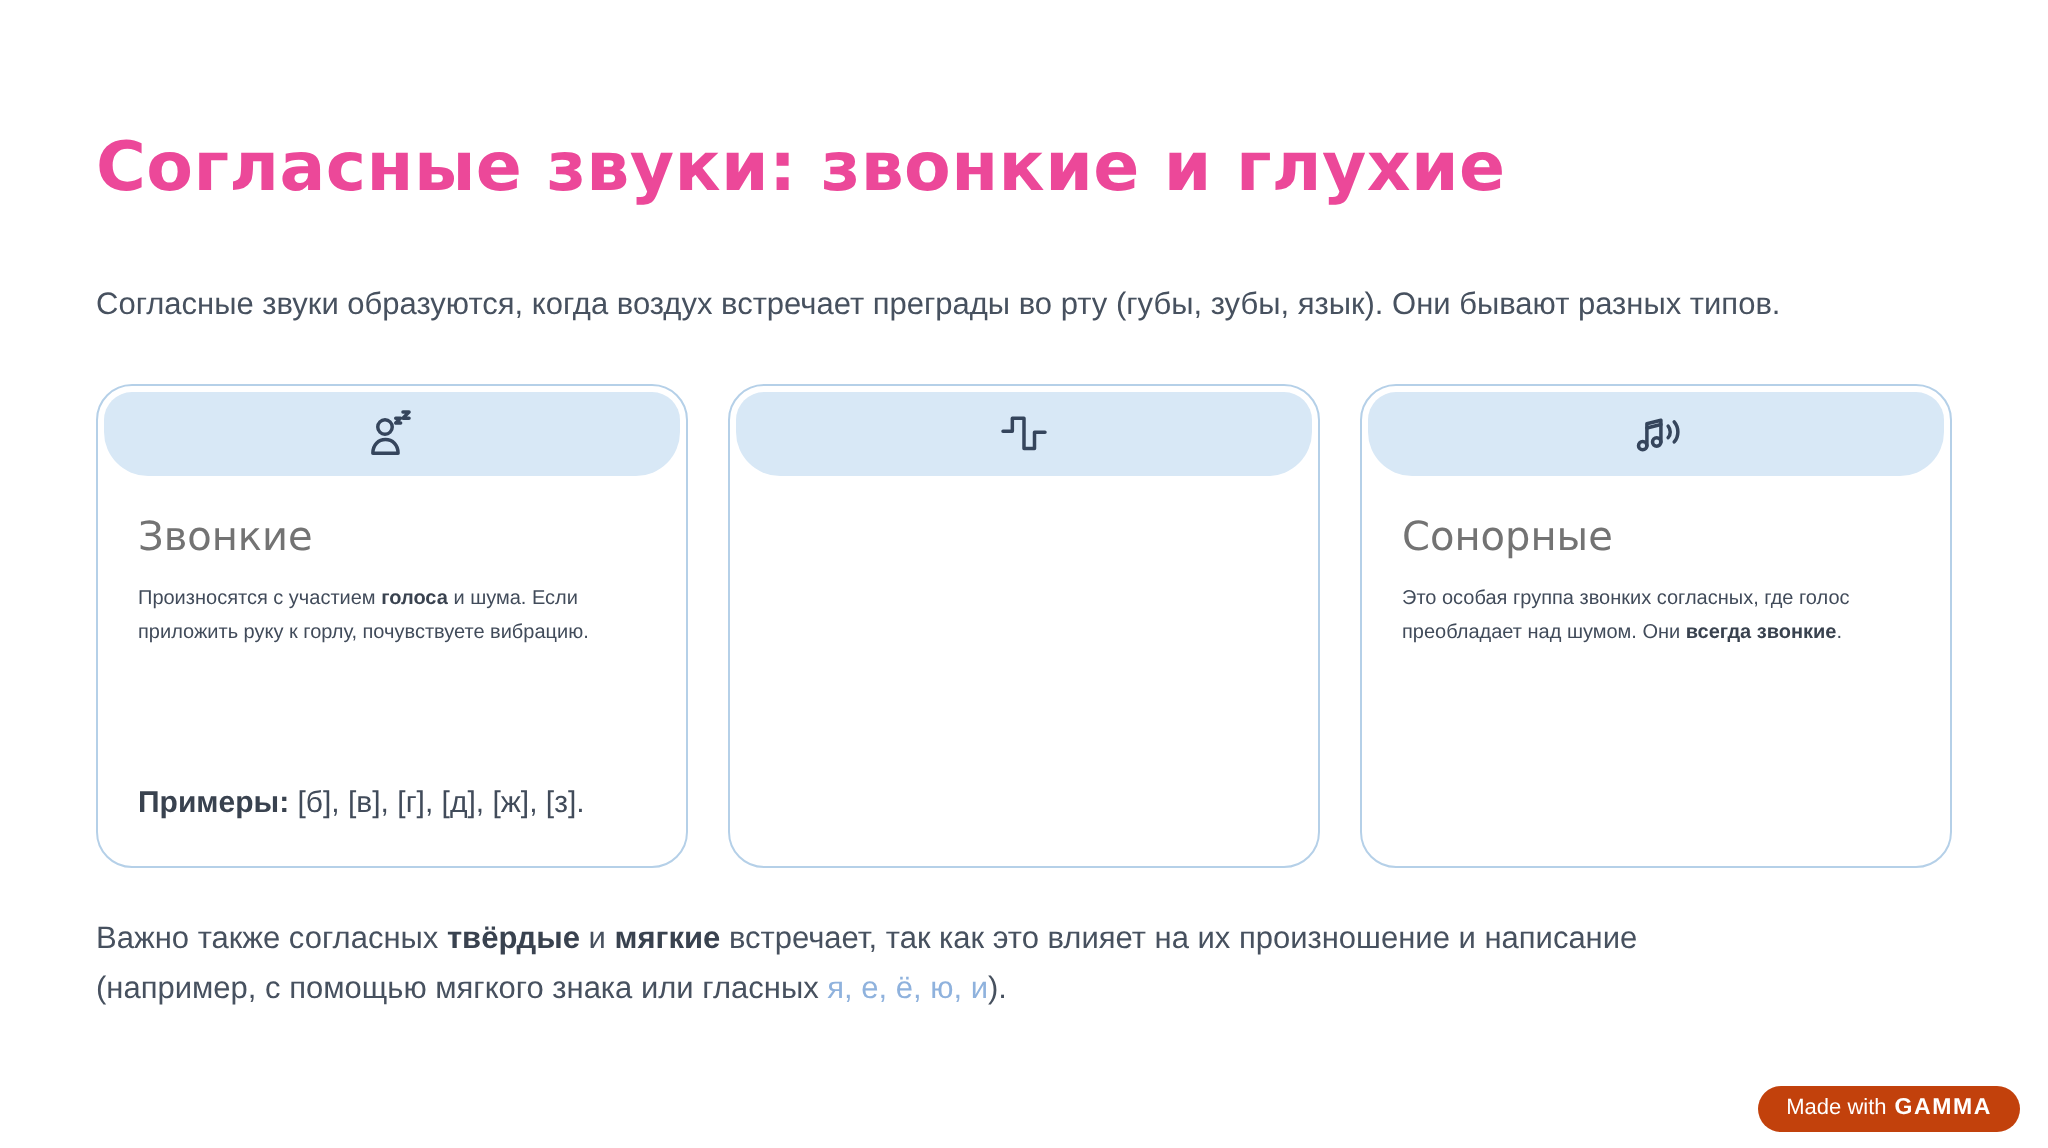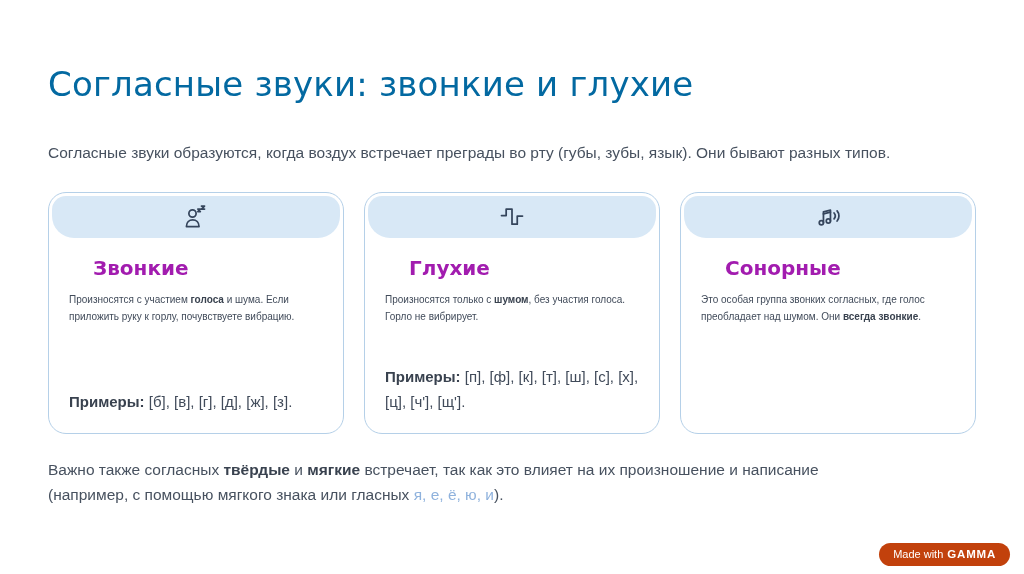--- a/index.html
+++ b/index.html
@@ -11,25 +11,25 @@
     margin: 0 auto;
     background: #ffffff;
     overflow: hidden;
     font-family: "Liberation Sans", sans-serif;
     color: #414b5a;
   }
   .content { padding: 0 48px; }
   .page-title {
     padding-top: 64px;
     font-family: "DejaVu Sans", sans-serif;
-    font-weight: 400;
+    font-weight: 700;
     font-size: 34px;
     line-height: 1.2;
     letter-spacing: 0.2px;
-    color: #0369a1;
+    color: #ec4899;
   }
   .intro {
     margin-top: 36px;
     font-size: 15.5px;
     line-height: 1.6;
     color: #47515f;
   }
   .cards-row {
     display: flex;
     gap: 20px;
@@ -57,25 +57,24 @@
   }
   .card-header svg { display: block; }
   .card-body {
     flex: 1;
     display: flex;
     flex-direction: column;
     padding: 14px 20px 18px 20px;
   }
   .card-title {
     font-family: "DejaVu Sans", sans-serif;
-    font-weight: 700;
+    font-weight: 400;
     font-size: 20px;
     line-height: 1.3;
-    color: #a21caf;
-    margin-left: 24px;
+    color: #737373;
   }
   .card-text {
     margin-top: 10px;
     font-size: 10px;
     line-height: 1.7;
     color: #414b5a;
   }
   .card-examples {
     margin-top: auto;
     font-size: 15px;
@@ -139,25 +138,20 @@
           <p class="card-examples"><b>Примеры:</b><span> [б], [в], [г], [д], [ж], [з].</span></p>
         </div>
       </div>
 
       <div class="card">
         <div class="card-header">
           <svg width="28" height="28" viewBox="0 0 24 24">
             <path class="icon-stroke" d="M3 10.8 H7 V5.2 H12 V18.2 H16.5 V11.2 H21"></path>
           </svg>
         </div>
-        <div class="card-body">
-          <h2 class="card-title">Глухие</h2>
-          <p class="card-text"><span>Произносятся только с </span><b>шумом</b><span>, без участия голоса. Горло не вибрирует.</span></p>
-          <p class="card-examples"><b>Примеры:</b><span> [п], [ф], [к], [т], [ш], [с], [х], [ц], [ч'], [щ'].</span></p>
-        </div>
       </div>
 
       <div class="card">
         <div class="card-header">
           <svg width="28" height="28" viewBox="0 0 24 24">
             <circle class="icon-stroke" cx="6.3" cy="17" r="1.8"></circle>
             <circle class="icon-stroke" cx="12.3" cy="15.4" r="1.8"></circle>
             <path class="icon-stroke" d="M8.1 17 V7.6 L14.1 6.1 V15.4"></path>
             <path class="icon-stroke" d="M8.1 9.4 L14.1 7.9"></path>
             <path class="icon-stroke" d="M17.2 8.6 c1.2 1.4 1.2 3.6 0 5"></path>

